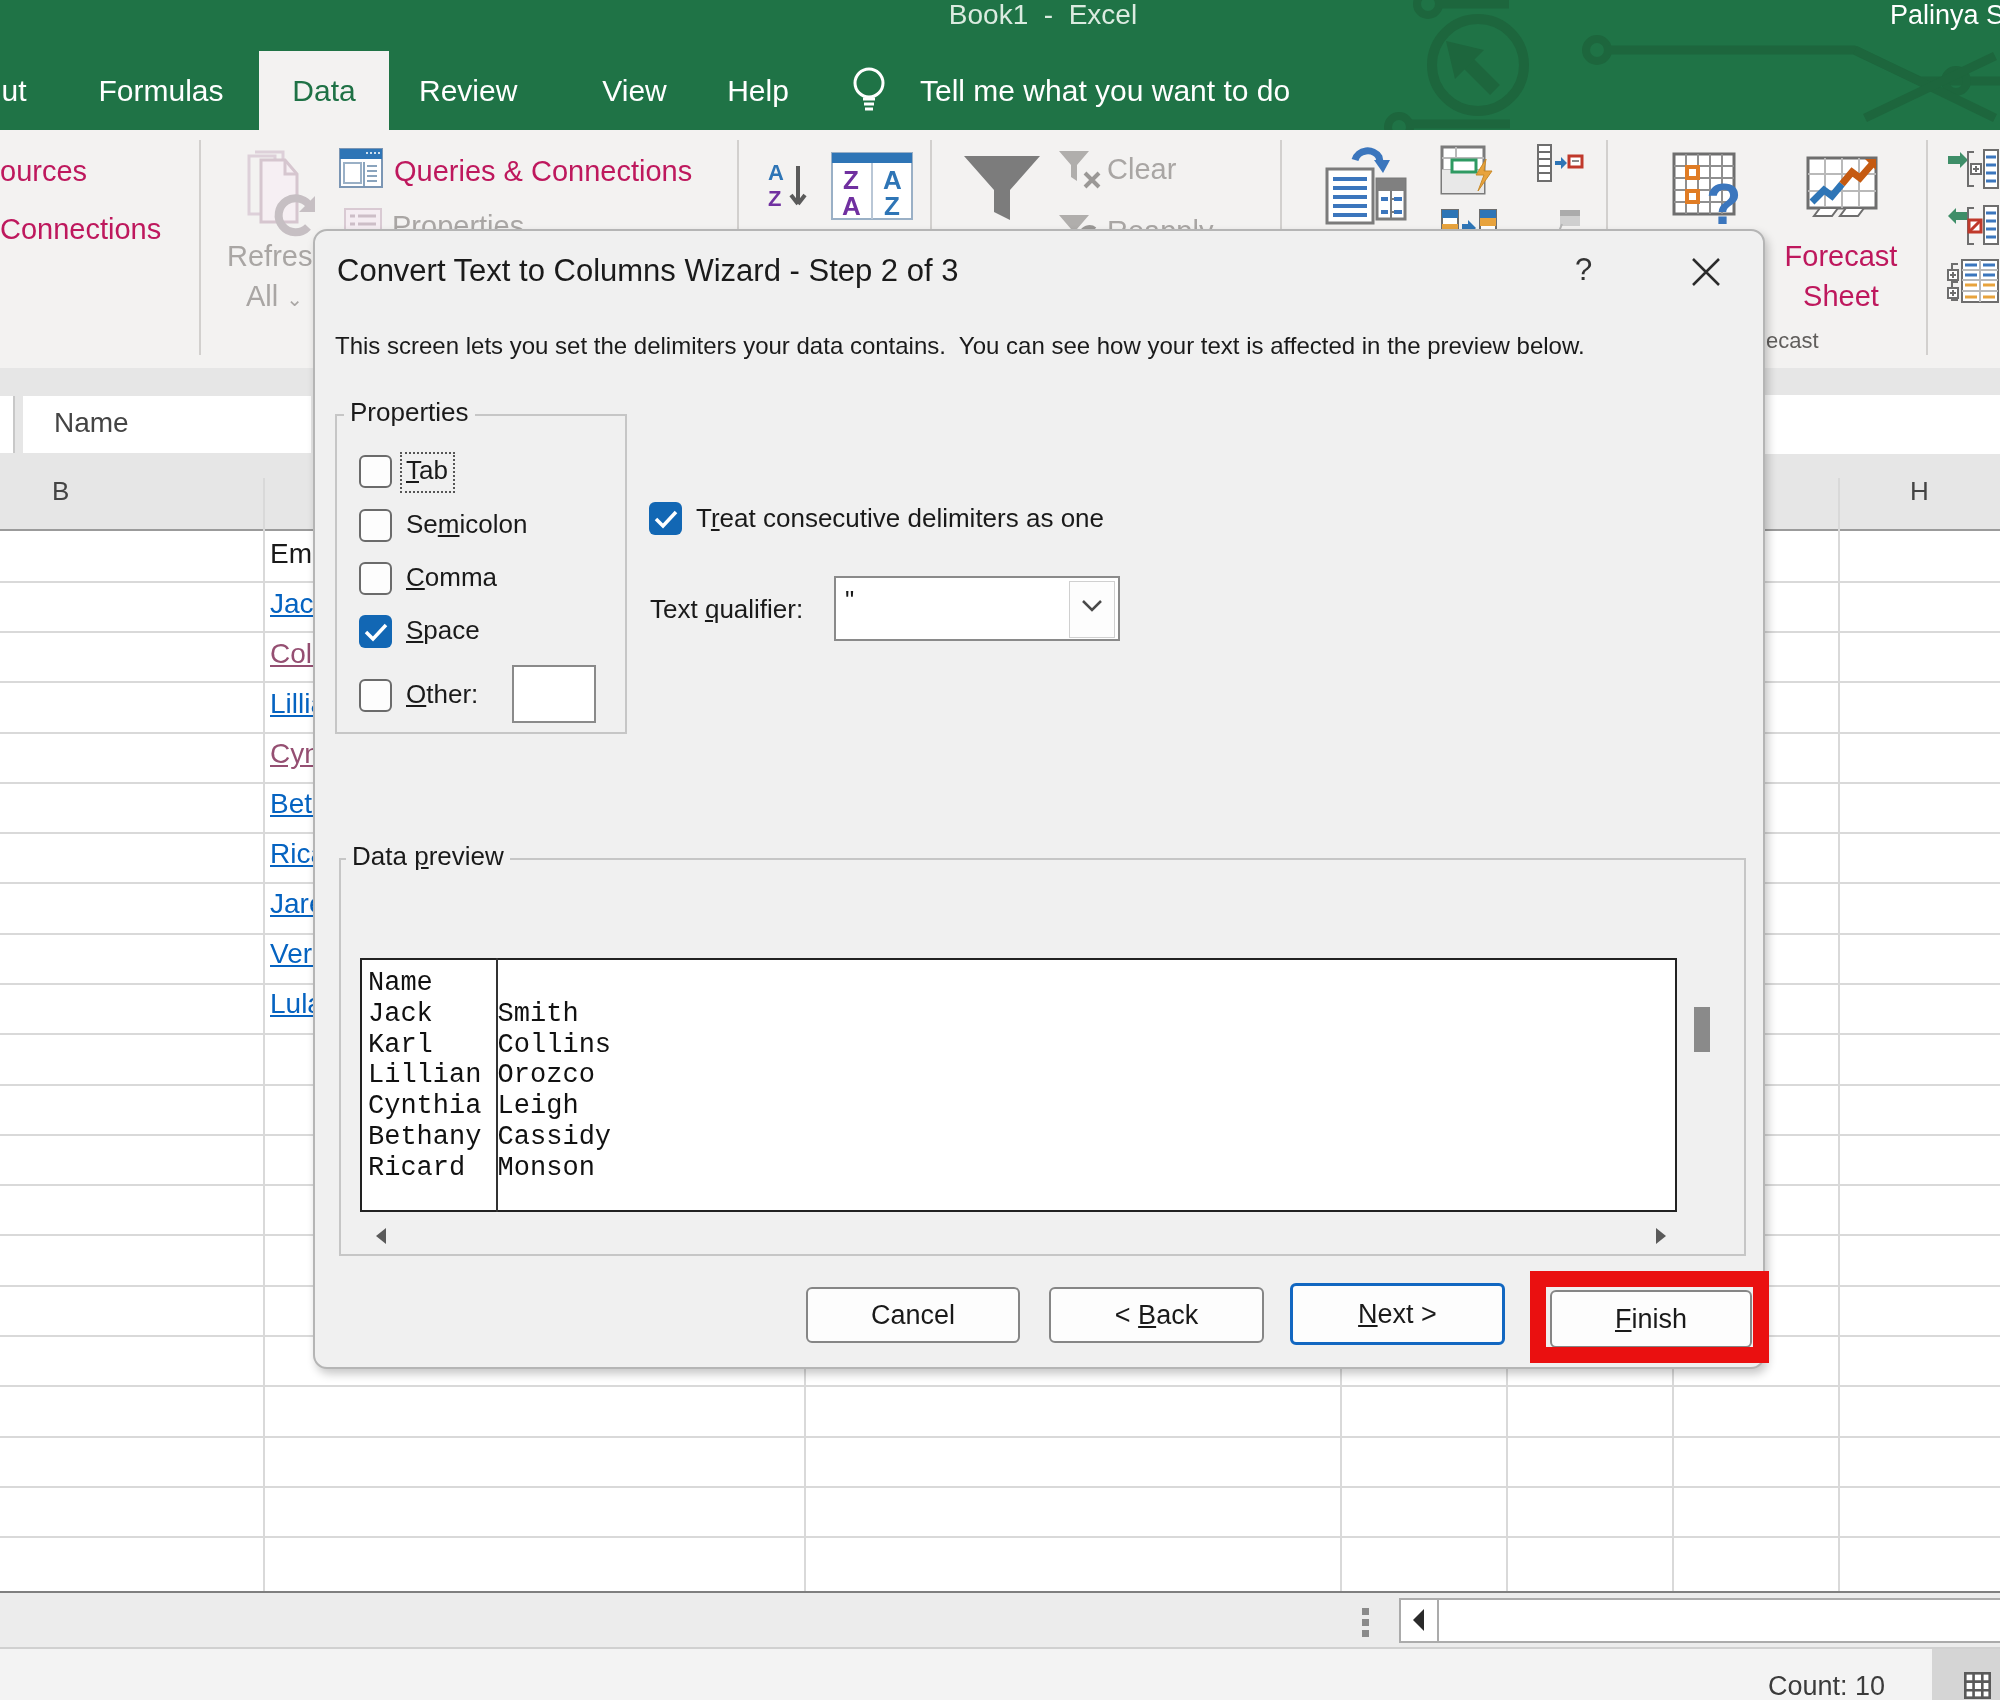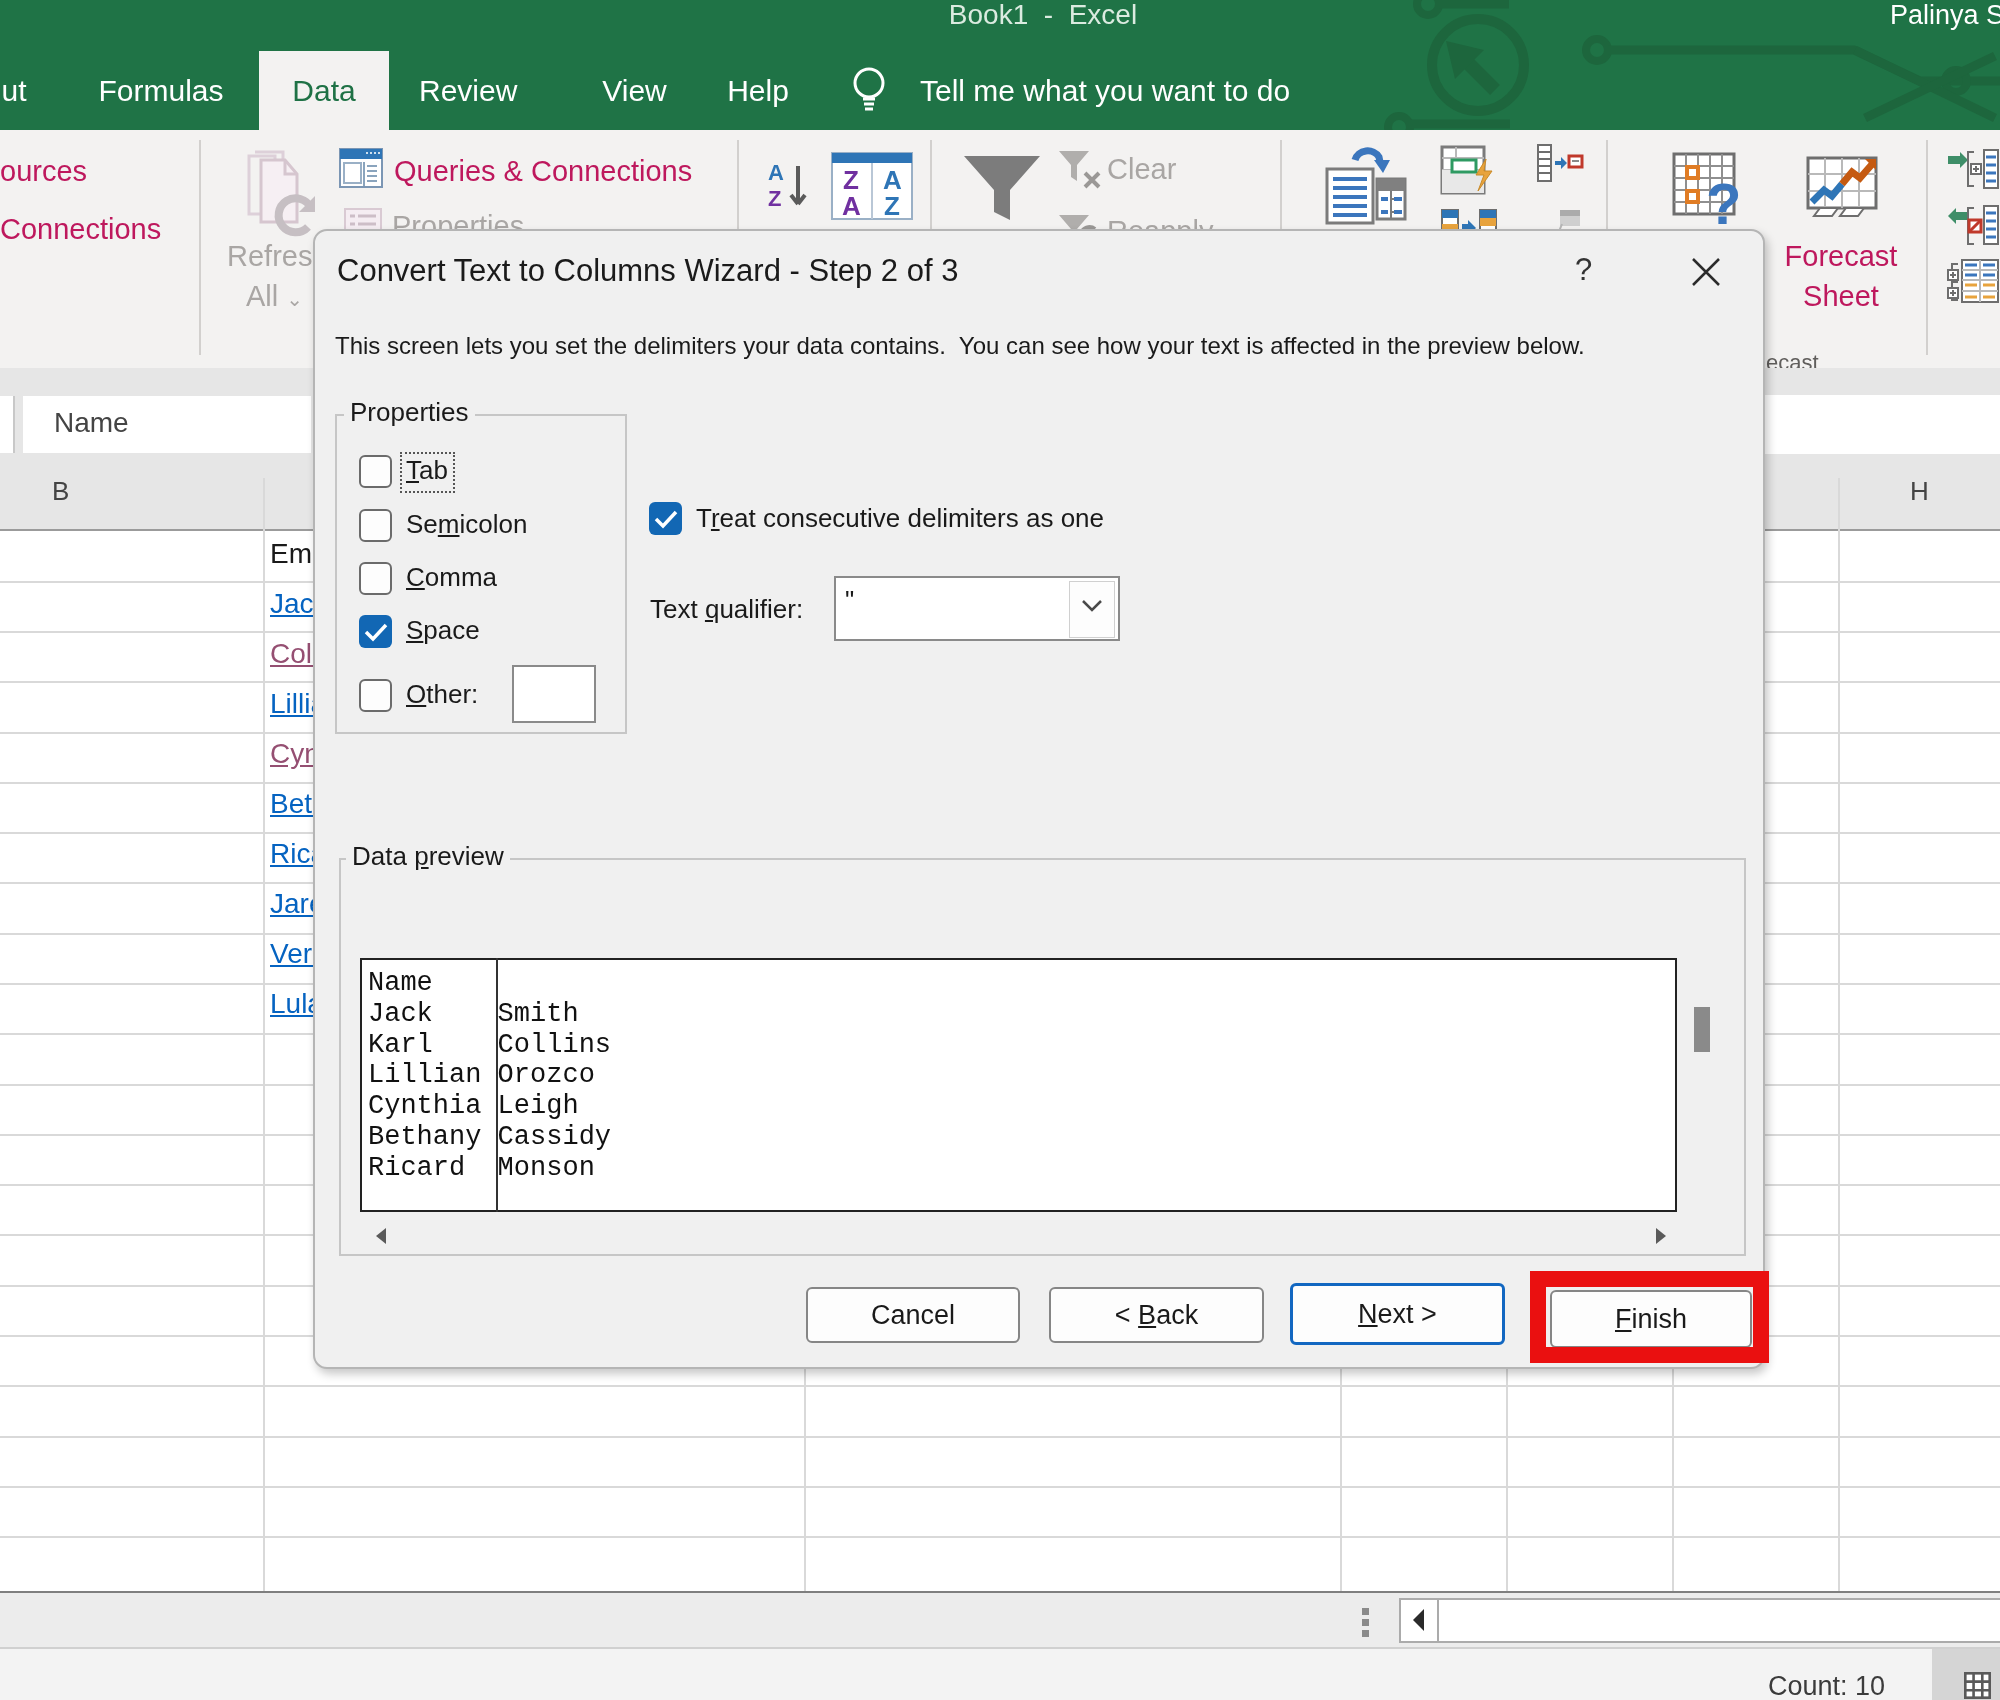--- a/index.html
+++ b/index.html
@@ -211,21 +211,21 @@
   <svg class="abs" style="left:1806px;top:26px;width:72px;height:62px;" viewBox="0 0 72 62">
     <rect x="2" y="2" width="68" height="50" fill="#fff" stroke="#6e6e6e" stroke-width="3"></rect>
     <path d="M19 2 v50 M36 2 v50 M53 2 v50 M2 18 h68 M2 35 h68" stroke="#b9b9b9" stroke-width="2"></path>
     <path d="M6 46 l12 -12 8 6 10 -12" fill="none" stroke="#2E75B6" stroke-width="7"></path>
     <path d="M36 28 l10 -12 8 6 14 -16" fill="none" stroke="#C55A11" stroke-width="7"></path>
     <path d="M59 3 h11 v11 z" fill="#C55A11"></path>
     <path d="M14 52 h18 l-6 8 h-18 z M40 52 h18 l-6 8 h-18 z" fill="#fff" stroke="#6e6e6e" stroke-width="2"></path>
   </svg>
   <div class="rtxt" style="left:1776px;top:110px;width:130px;text-align:center;">Forecast</div>
   <div class="rtxt" style="left:1776px;top:150px;width:130px;text-align:center;">Sheet</div>
-  <div class="glabel" style="left:1766px;top:220px;">ecast</div>
+  <div class="glabel" style="left:1766px;top:198px;">ecast</div>
 
   <svg class="abs" style="left:1946px;top:18px;width:54px;height:42px;" viewBox="0 0 54 42">
     <path d="M2 8 h12 v-4 l8 8 -8 8 v-4 h-12 z" fill="#3e8e68"></path>
     <path d="M28 4 h-6 v34 h6 M24 21 h6" stroke="#6e6e6e" stroke-width="2" fill="none"></path>
     <rect x="25" y="16" width="10" height="10" fill="#fff" stroke="#6e6e6e" stroke-width="2"></rect>
       <path d="M27 21 h6 M30 18 v6" stroke="#6e6e6e" stroke-width="2"></path>
     <rect x="38" y="2" width="14" height="38" fill="#fff" stroke="#6e6e6e" stroke-width="2"></rect>
     <path d="M40 9 h10 M40 17 h10 M40 25 h10 M40 33 h10" stroke="#3b76bd" stroke-width="3"></path>
   </svg>
   <svg class="abs" style="left:1946px;top:72px;width:54px;height:46px;" viewBox="0 0 54 46">

